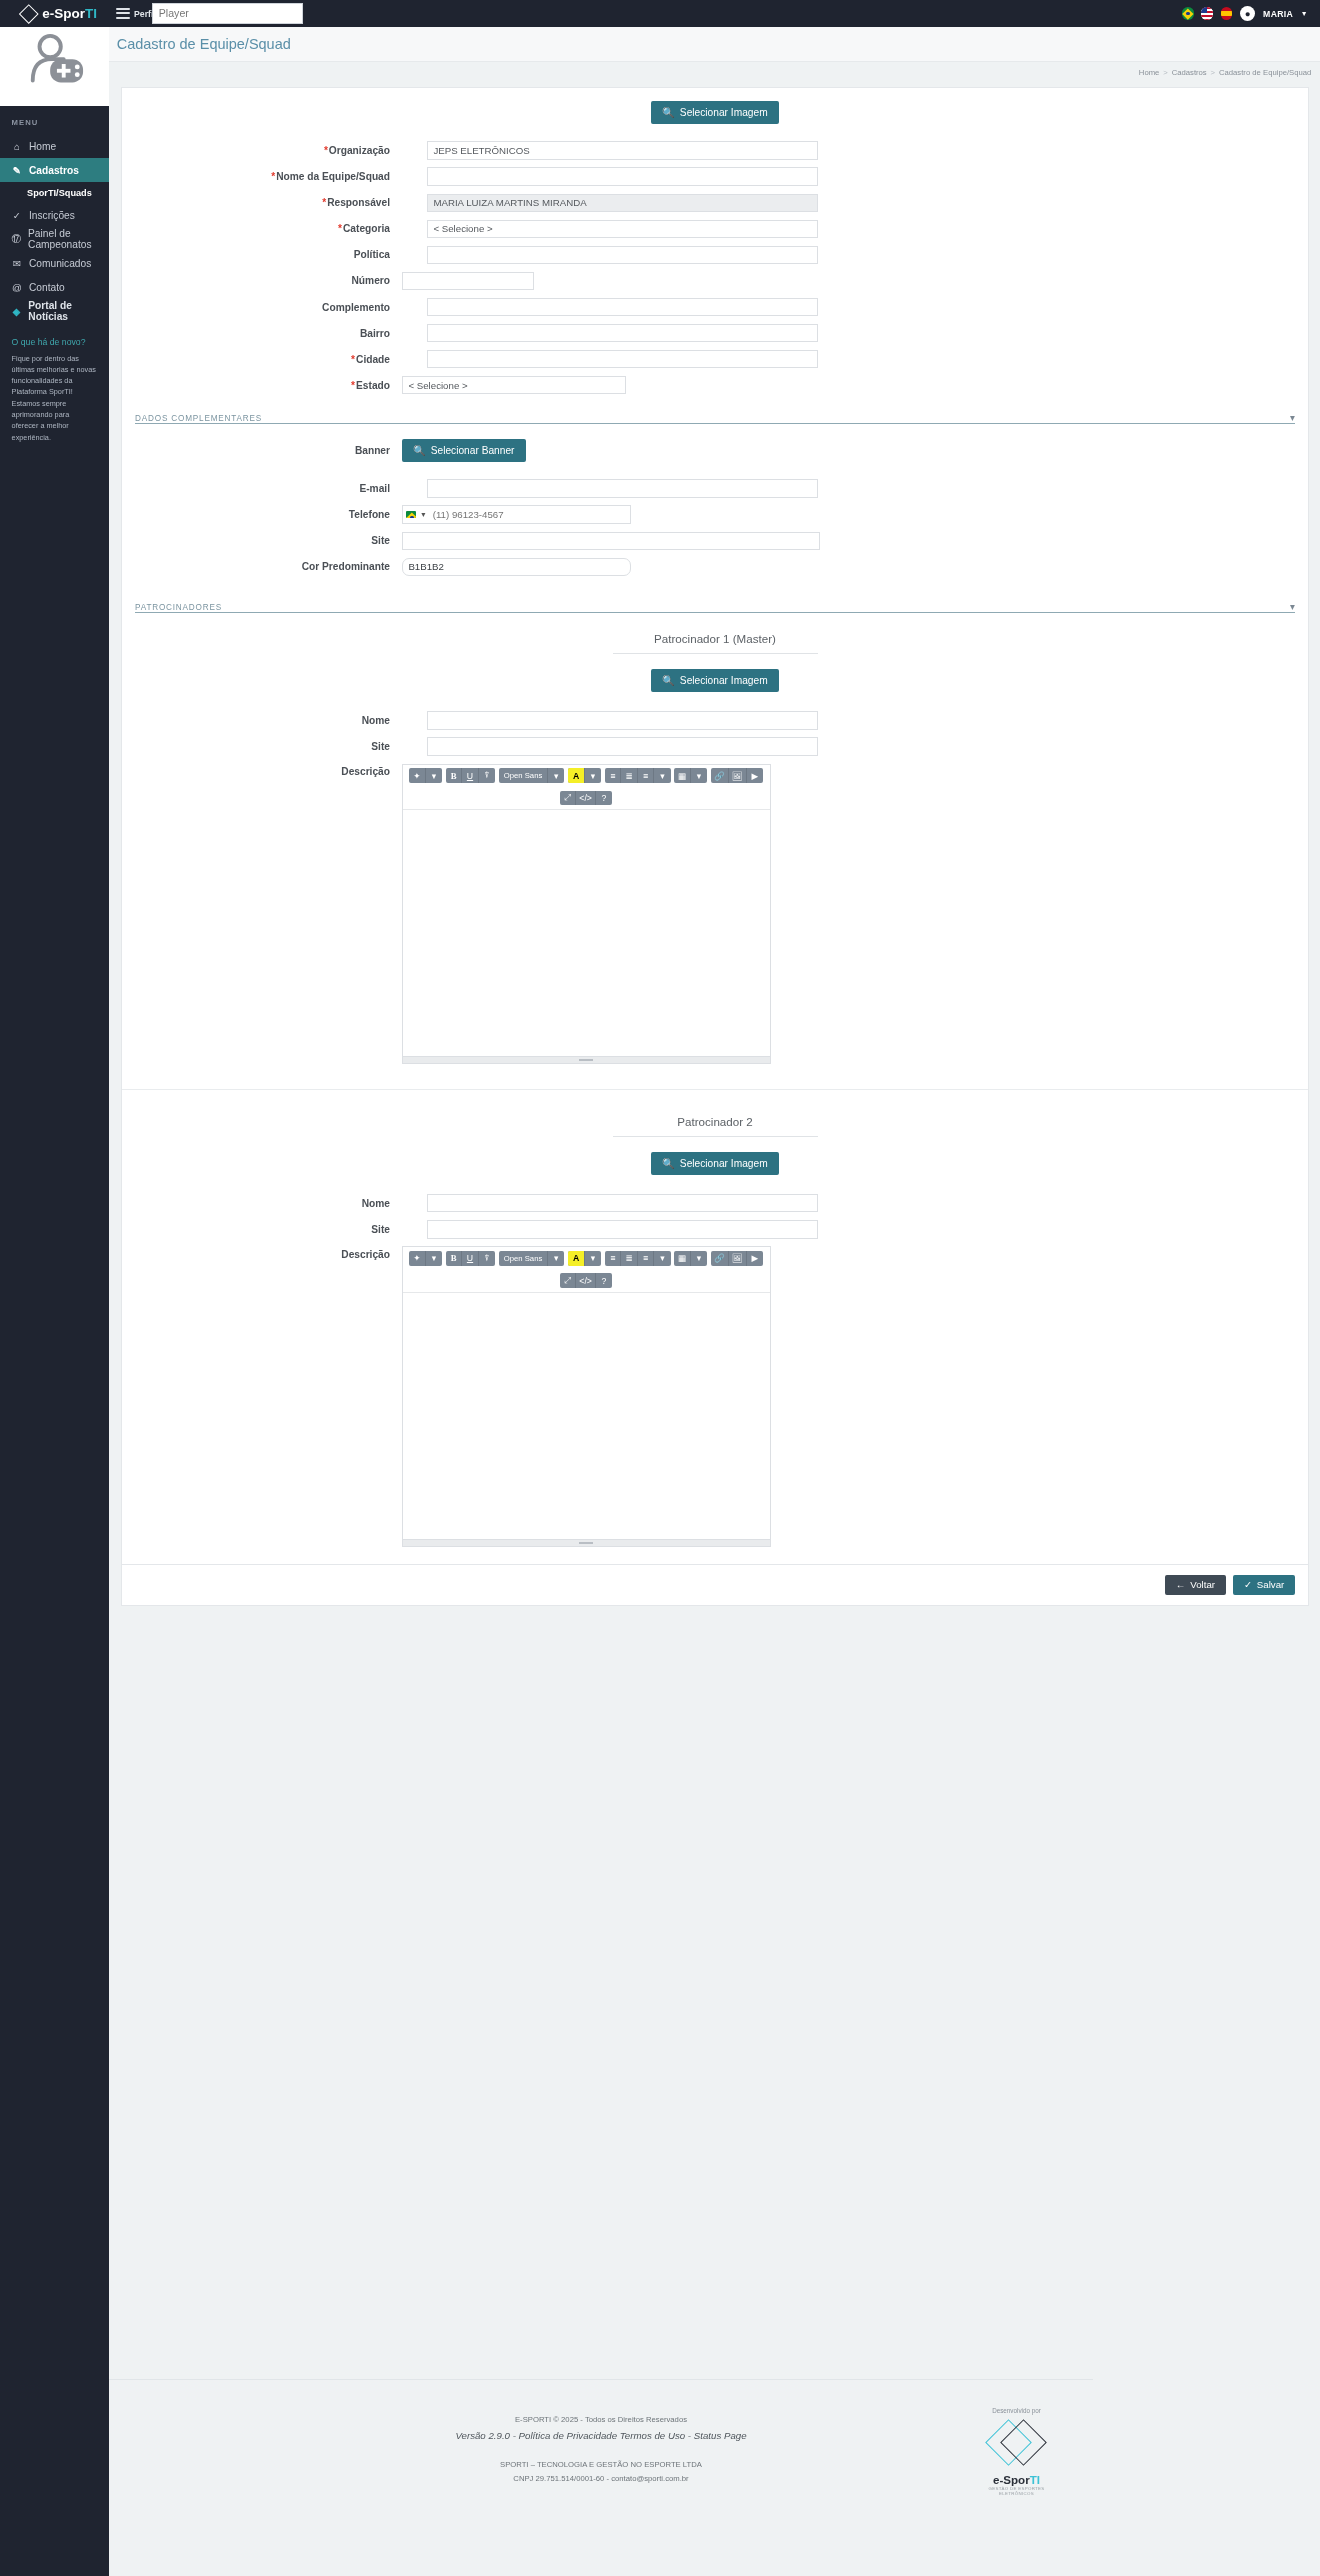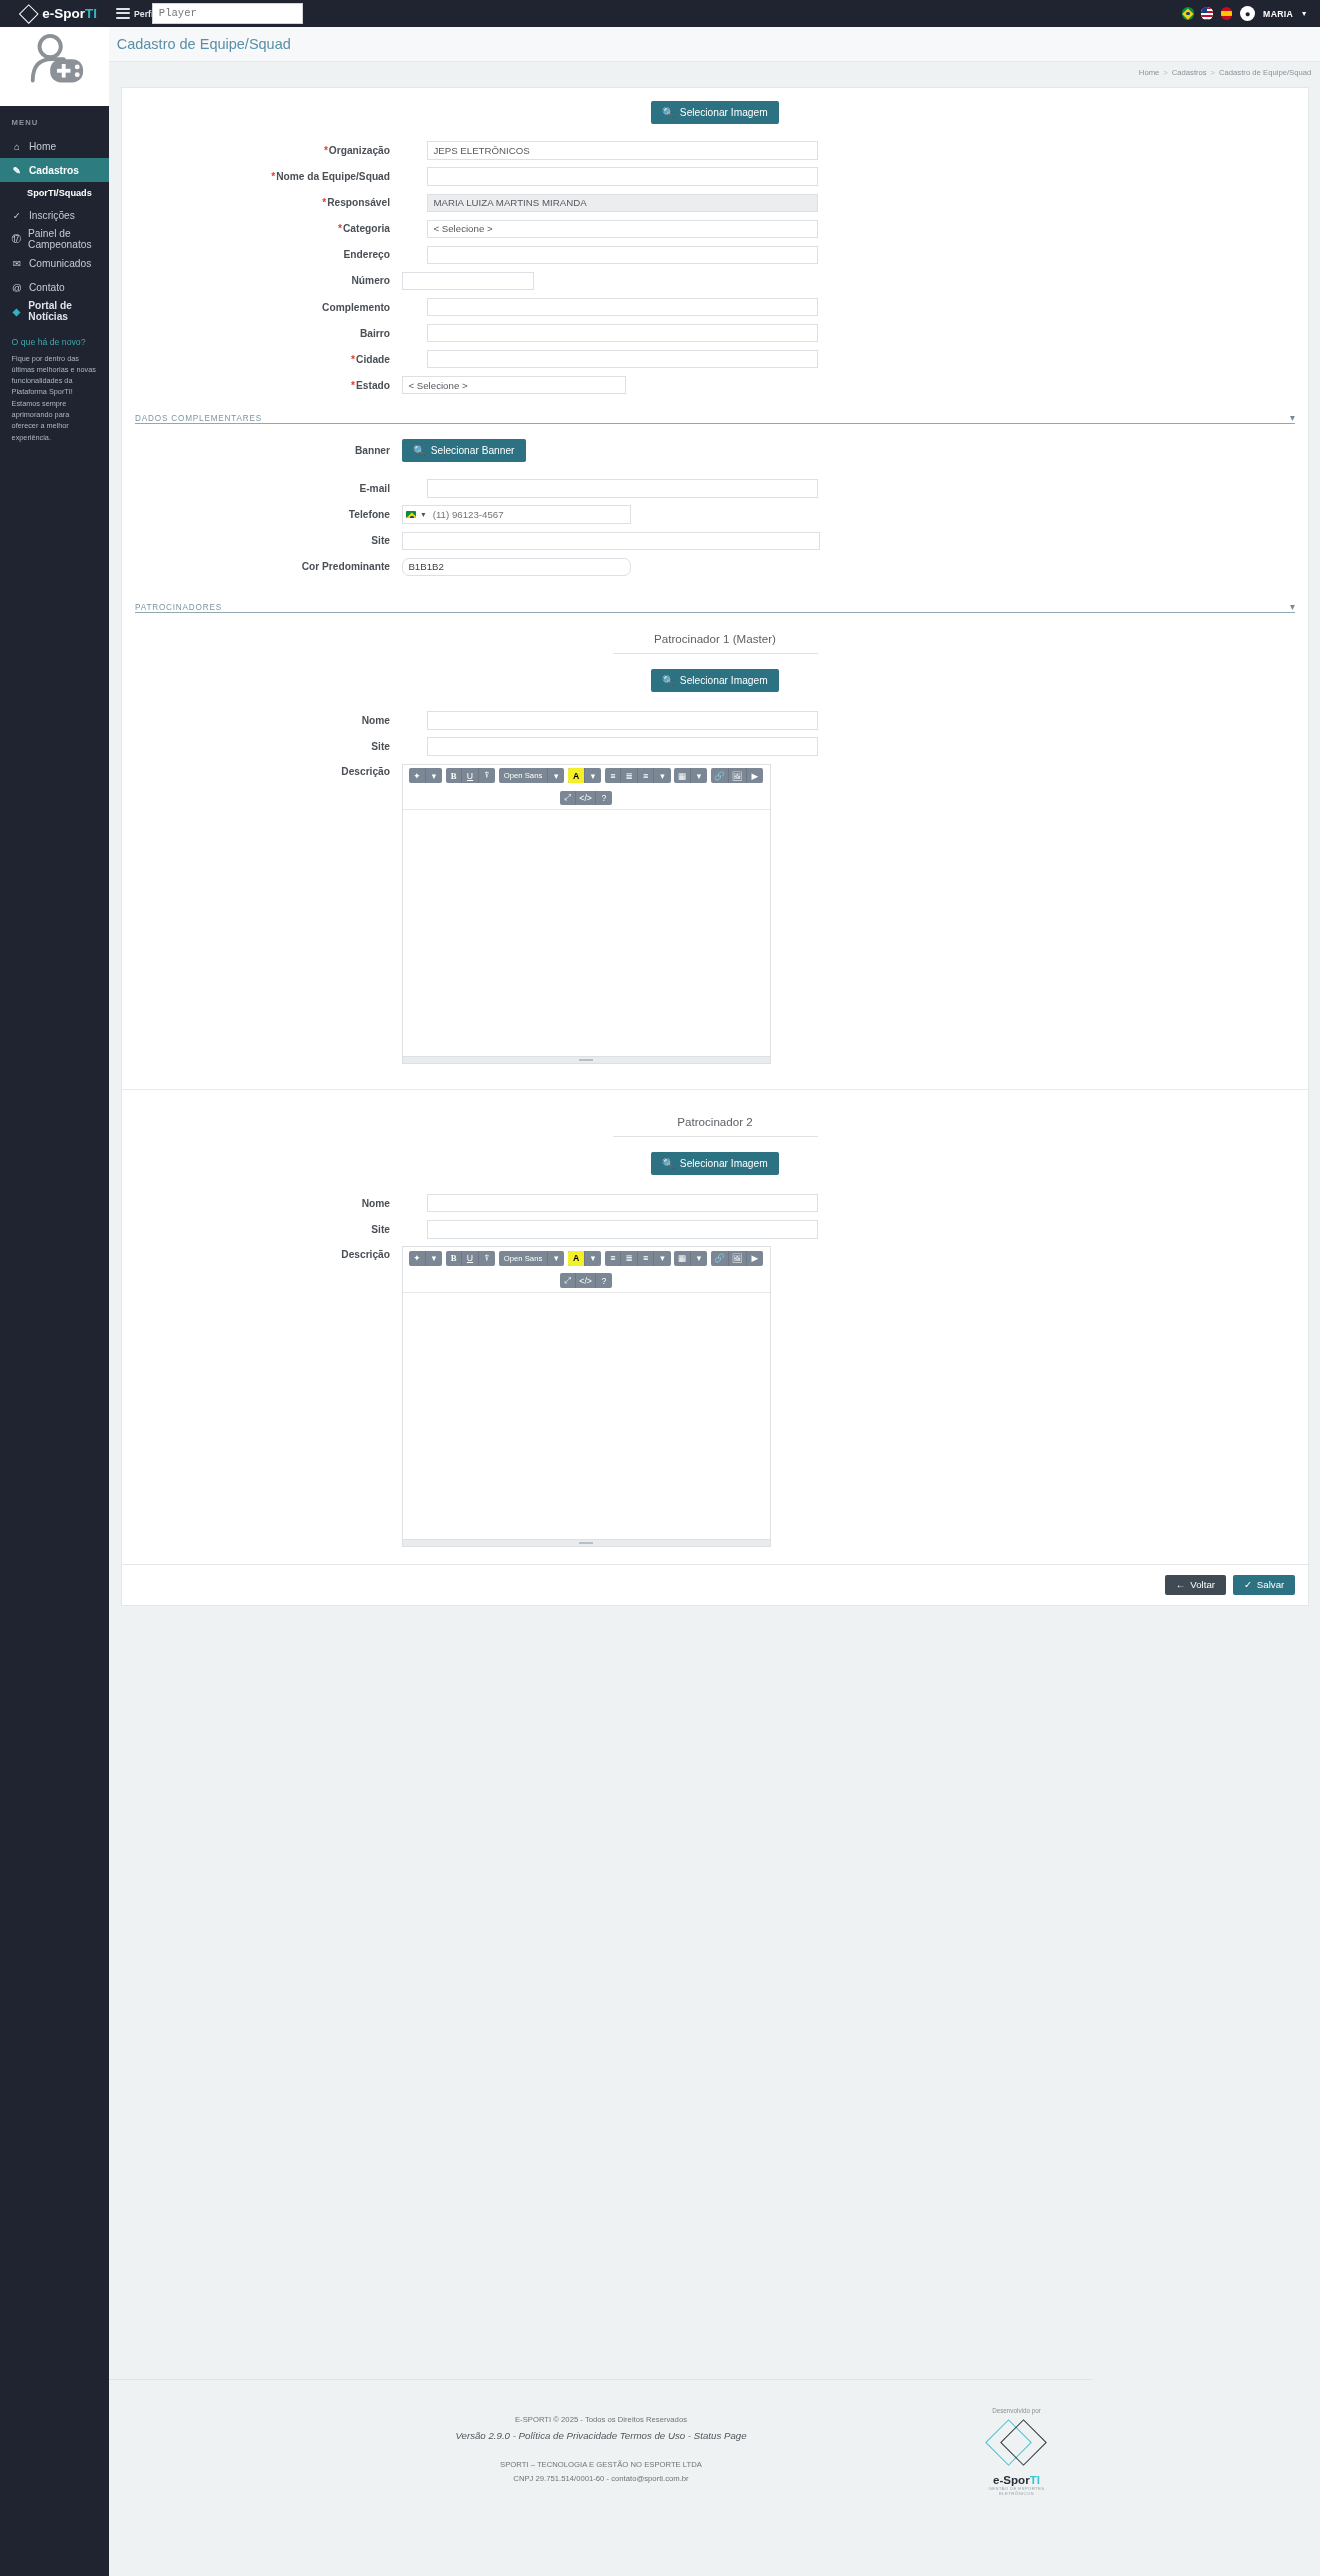--- a/index.html
+++ b/index.html
@@ -33,21 +33,21 @@
   }
   .hamburger span{display:block;height:1.9px;background:#dfe3e8;margin-bottom:2.9px;border-radius:1px;}
   .perfil-label{
     position:absolute; left:134px; top:8.7px; color:#e2e6ea;
     font-size:8.7px; font-weight:bold;
   }
   .perfil-input{
     position:absolute; left:152px; top:2.9px; width:151px;height:21px;
     border:1px solid #cfd4da; background:#fff; font-size:10.6px;
     padding:0 5.8px; color:#777; outline:none;
-    font-family:Liberation Mono, monospace;
+    font-family:Liberation Sans, sans-serif;
   }
   .topright{
     position:absolute; right:13.5px; top:0; height:27px;
     display:flex; align-items:center; gap:7.7px;
   }
   .flag{ width:11.6px;height:13.5px;border-radius:50%/42%; display:inline-block; position:relative; overflow:hidden;}
   .flag-br{ background:#0c8a3e; }
   .flag-br:before{content:"";position:absolute;left:1.9px;top:2.9px;width:7.7px;height:7.7px;background:#f5d20a;transform:rotate(45deg);}
   .flag-br:after{content:"";position:absolute;left:3.9px;top:4.8px;width:3.9px;height:3.9px;border-radius:50%;background:#1b3a8c;}
   .flag-us{ background:#fff;}
@@ -358,21 +358,21 @@
       <div class="flabel"><span class="req">*</span><span>Categoria</span></div>
       <div class="fctl">
         <span class="selwrap">
           <select class="inp w-lg"><option>&lt; Selecione &gt;</option></select>
         </span>
       </div>
     </div>
 
 
     <div class="frow">
-      <div class="flabel"><span>Endereço</span></div>
+      <div class="flabel"><span>Política</span></div>
       <div class="fctl"><input class="inp w-lg" value="" style=""></div>
     </div>
 
     <div class="frow">
       <div class="flabel"><span>Número</span></div>
       <div class="fctl"><input class="inp w-sm" value="" style=""></div>
     </div>
 
     <div class="frow">
       <div class="flabel"><span>Complemento</span></div>

